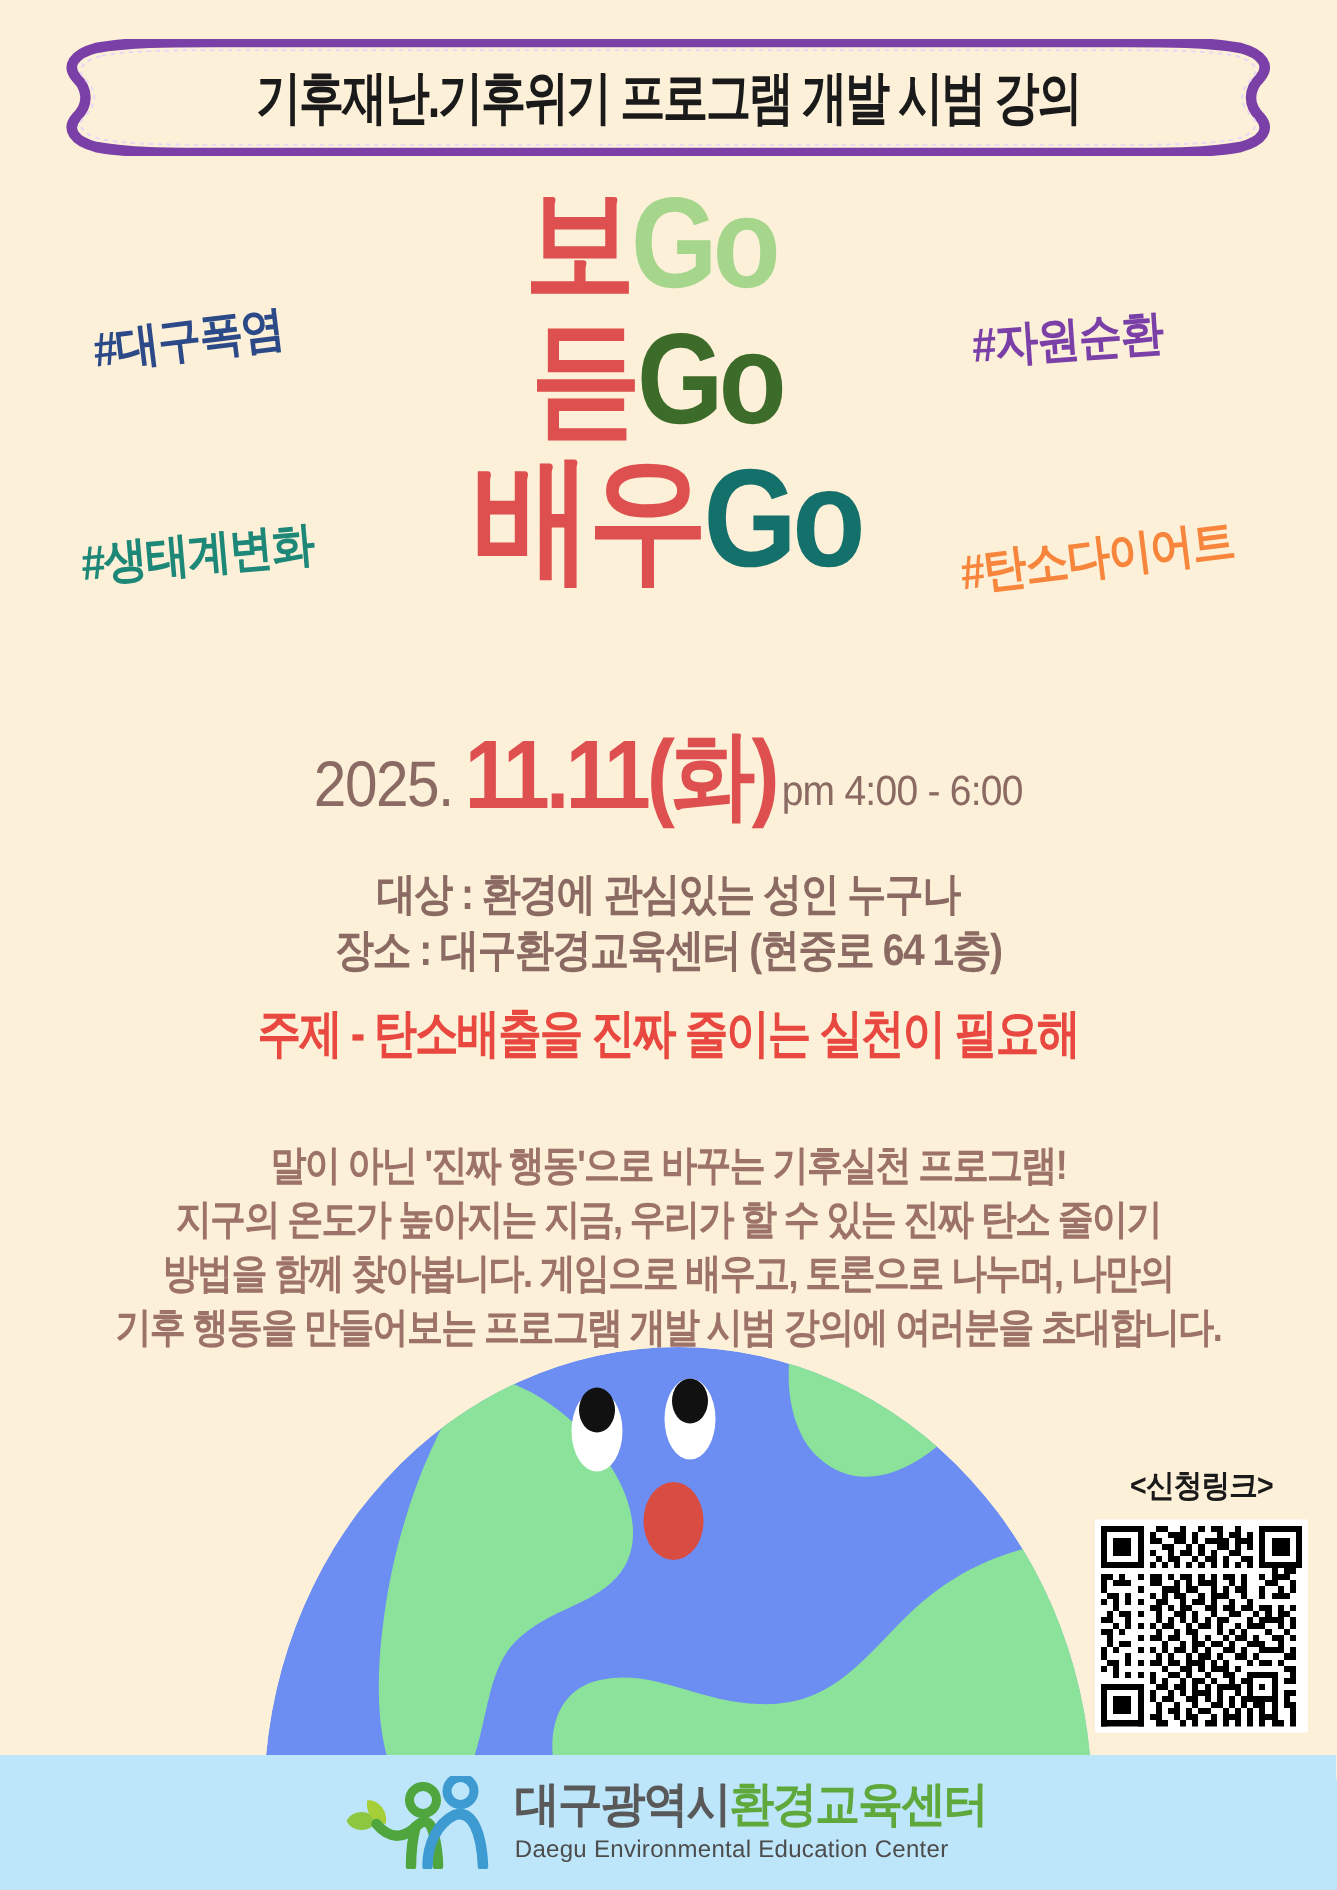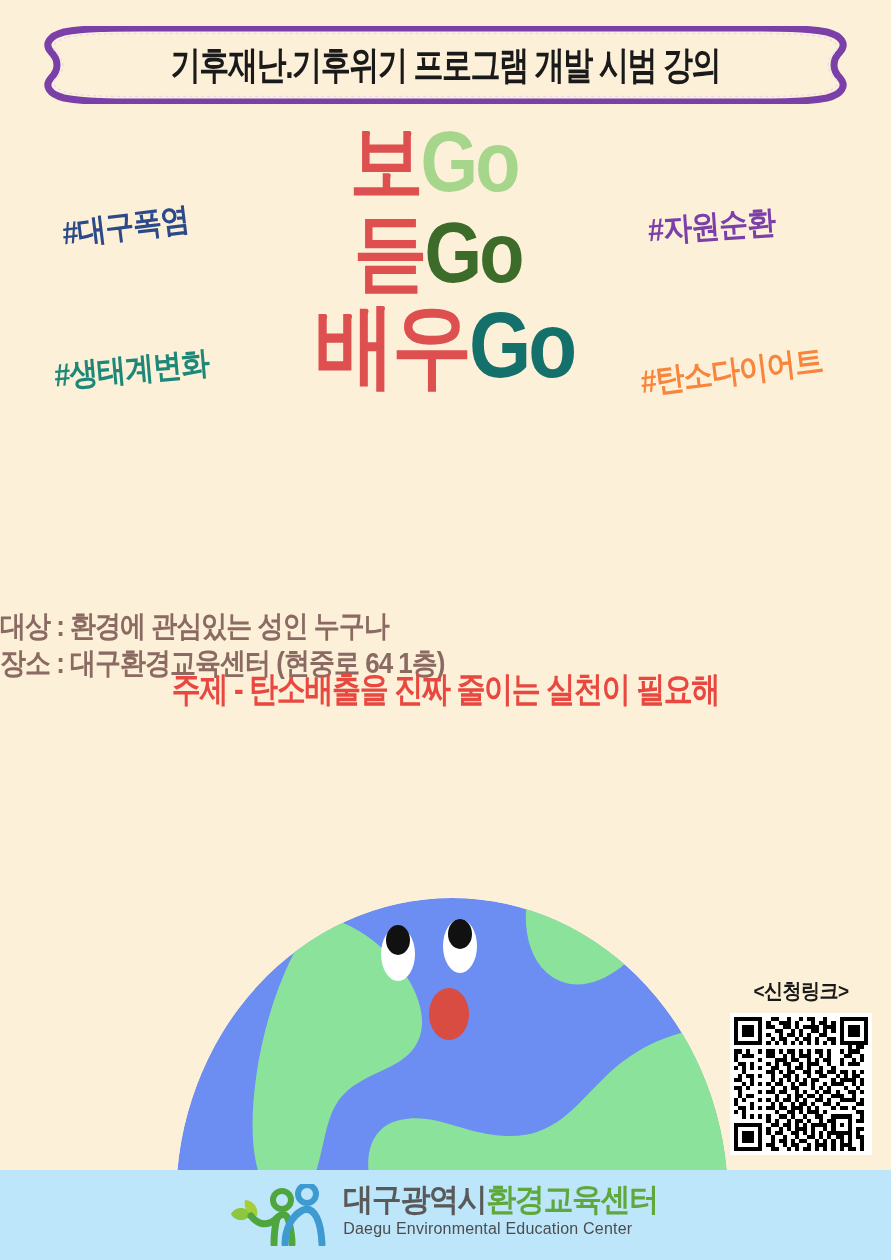--- a/index.html
+++ b/index.html
@@ -109,22 +109,22 @@
     color: #8A6A62;
     letter-spacing: -0.5px;
     margin-left: 4px;
     transform: scaleY(1.08);
   }
 
   
   .info-block {
     position: absolute;
     left: 0; right: 0;
-    top: 608px;
-    text-align: left;
+    top: 578px;
+    text-align: center;
   }
   .info-line {
     font-size: 26px;
     font-weight: 800;
     color: #8A6A62;
     letter-spacing: -1px;
     line-height: 1.42;
     transform: scaleY(1.14);
   }
 
@@ -197,21 +197,21 @@
     position: absolute;
     left: 0; right: 0; bottom: 0;
     height: 90px;
     background: #BEE6FB;
     display: flex;
     align-items: center;
     justify-content: center;
   }
   .footer-inner {
     display: flex;
-    align-items: flex-start;
+    align-items: center;
     gap: 14px;
     margin-left: -8px;
   }
   .footer-text { display: flex; flex-direction: column; line-height: 1; }
   .footer-kr {
     font-size: 30px;
     font-weight: 800;
     letter-spacing: -1.4px;
     white-space: nowrap;
     transform: scaleY(1.06);
@@ -273,28 +273,39 @@
     <div class="logo-line logo-line-3">
       <span class="kr">배우</span><span class="go-3">Go</span>
     </div>
   </div>
 
   <div class="tag tag-heat">#대구폭염</div>
   <div class="tag tag-res">#자원순환</div>
   <div class="tag tag-eco">#생태계변화</div>
   <div class="tag tag-carbon">#탄소다이어트</div>
 
+  <div class="date-row">
+    <span class="date-year">2025.</span>
+    <span class="date-main">11.11(화)</span>
+    <span class="date-time">pm 4:00 - 6:00</span>
+  </div>
 
   <div class="info-block">
     <div class="info-line">대상 : 환경에 관심있는 성인 누구나</div>
     <div class="info-line">장소 : 대구환경교육센터 (현중로 64 1층)</div>
   </div>
 
   <div class="theme-line">주제 - 탄소배출을 진짜 줄이는 실천이 필요해</div>
 
+  <div class="body-block">
+    <div class="body-line">말이 아닌 '진짜 행동'으로 바꾸는 기후실천 프로그램!</div>
+    <div class="body-line">지구의 온도가 높아지는 지금, 우리가 할 수 있는 진짜 탄소 줄이기</div>
+    <div class="body-line">방법을 함께 찾아봅니다. 게임으로 배우고, 토론으로 나누며, 나만의</div>
+    <div class="body-line">기후 행동을 만들어보는 프로그램 개발 시범 강의에 여러분을 초대합니다.</div>
+  </div>
 
   <svg class="globe" viewBox="0 0 552 300">
     <defs>
       <clipPath id="globeClip">
         <ellipse cx="276" cy="302" rx="276" ry="302"></ellipse>
       </clipPath>
     </defs>
     <g clip-path="url(#globeClip)">
       <ellipse cx="276" cy="302" rx="276" ry="302" fill="#6C8DF2"></ellipse>
 

